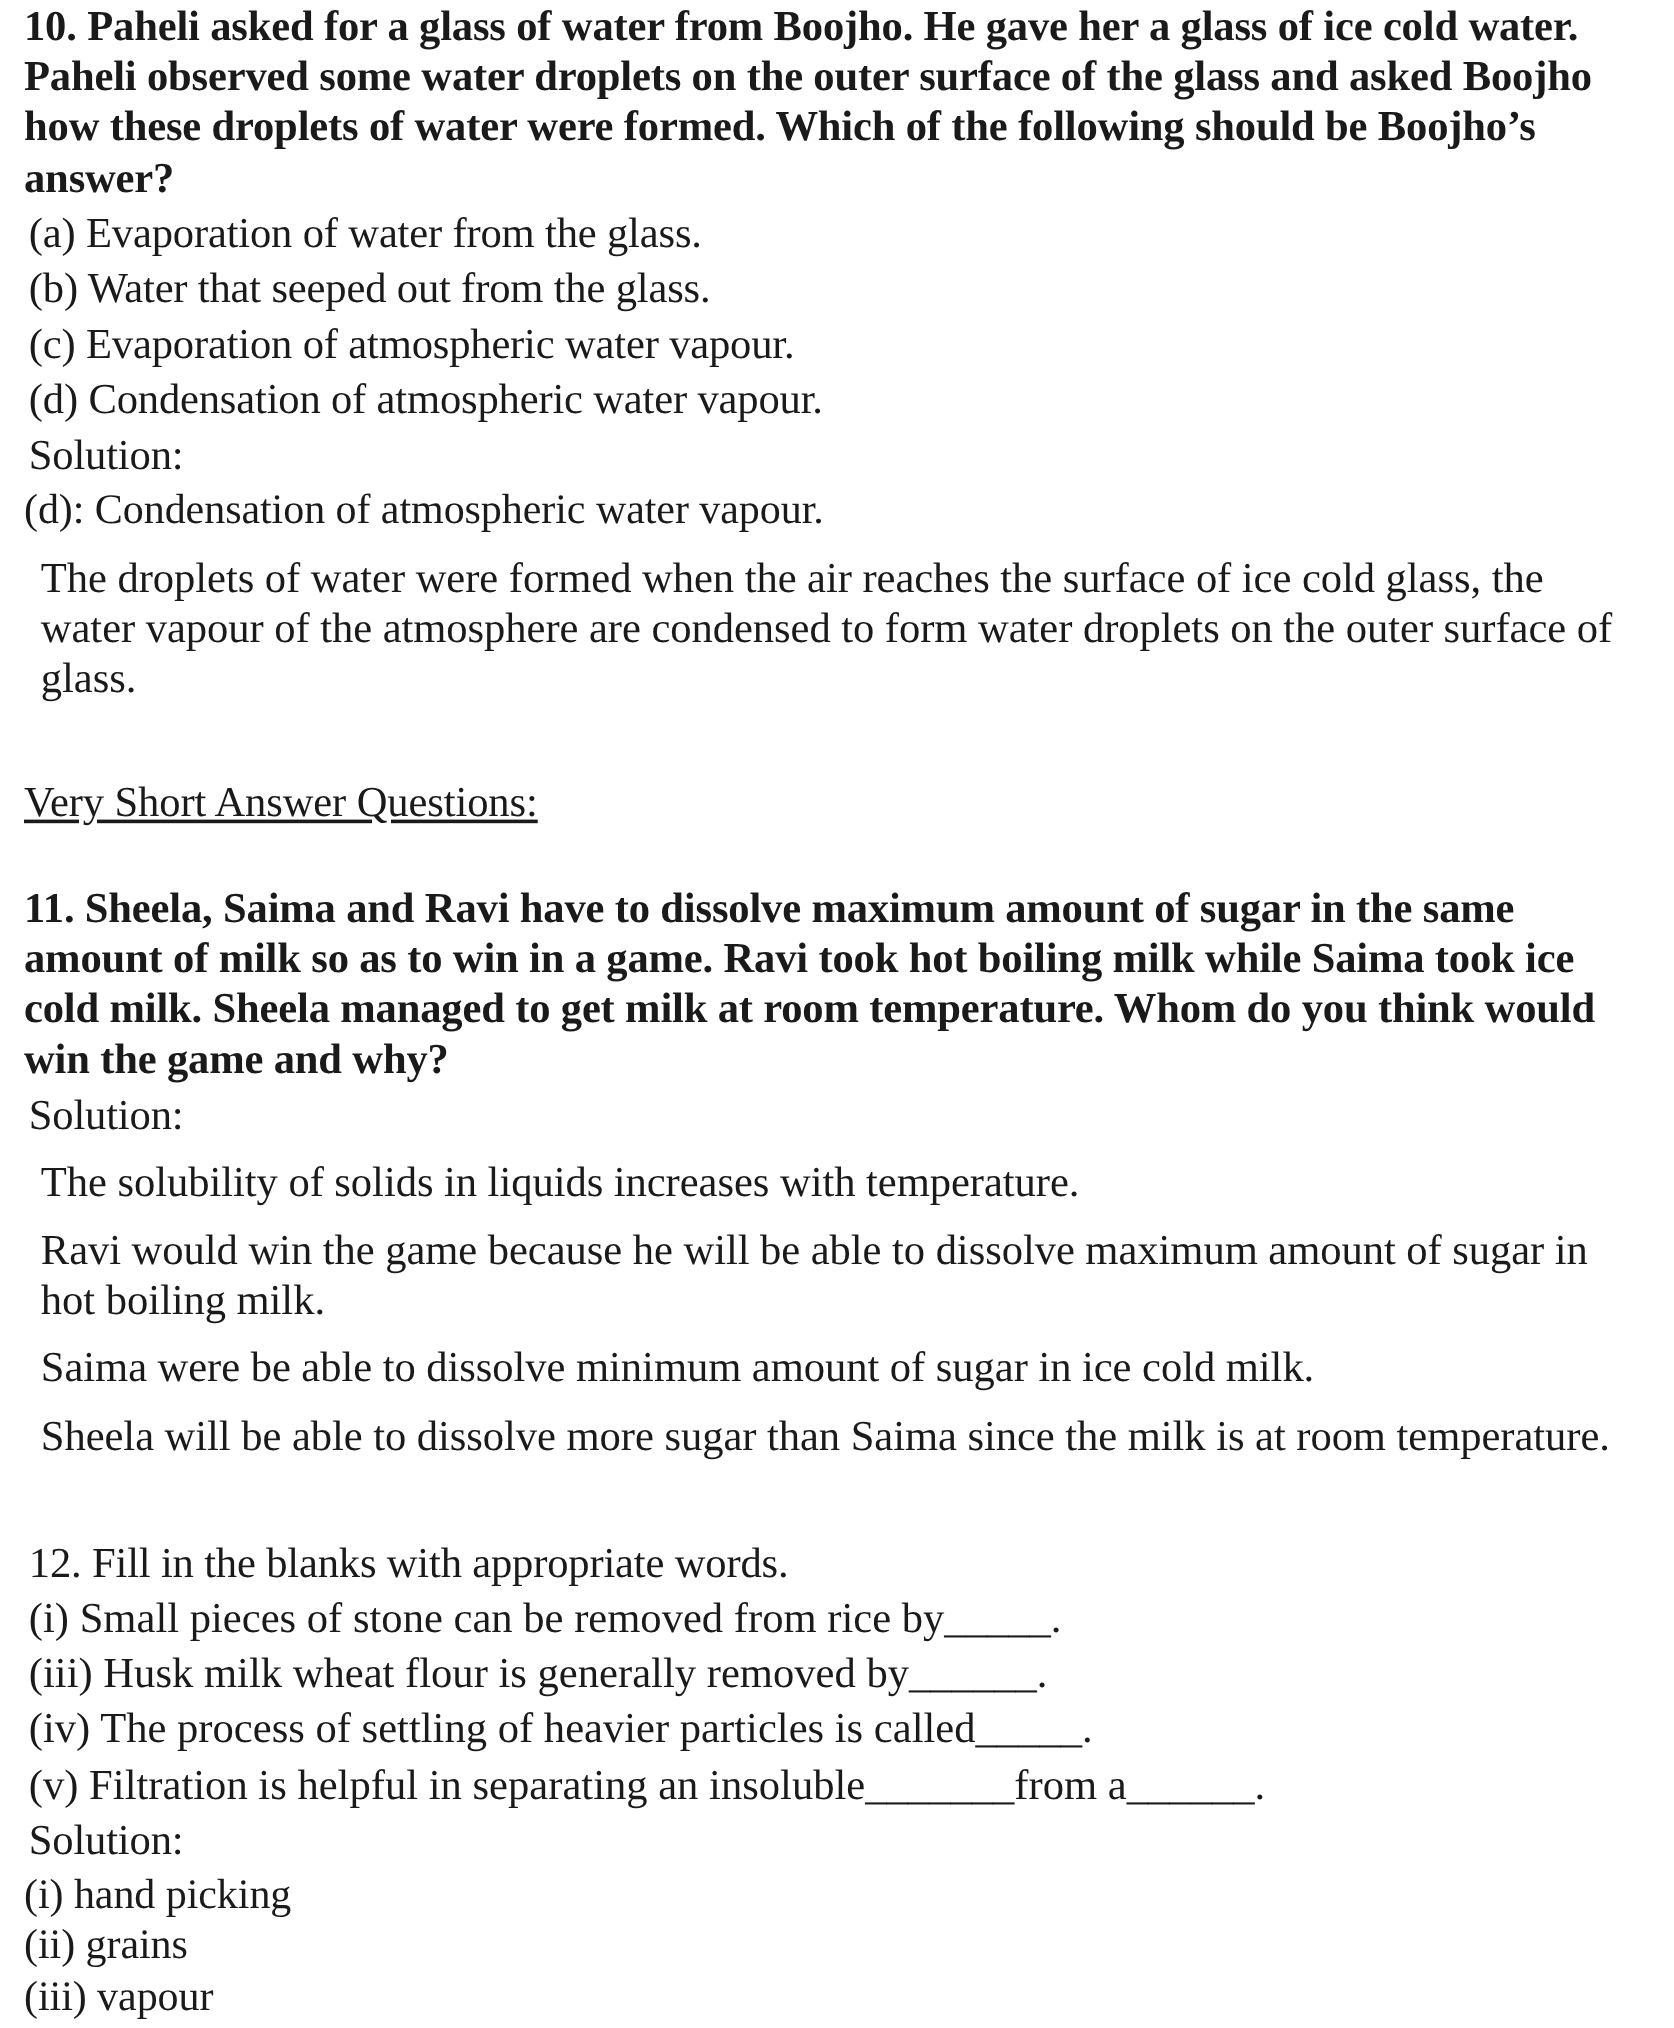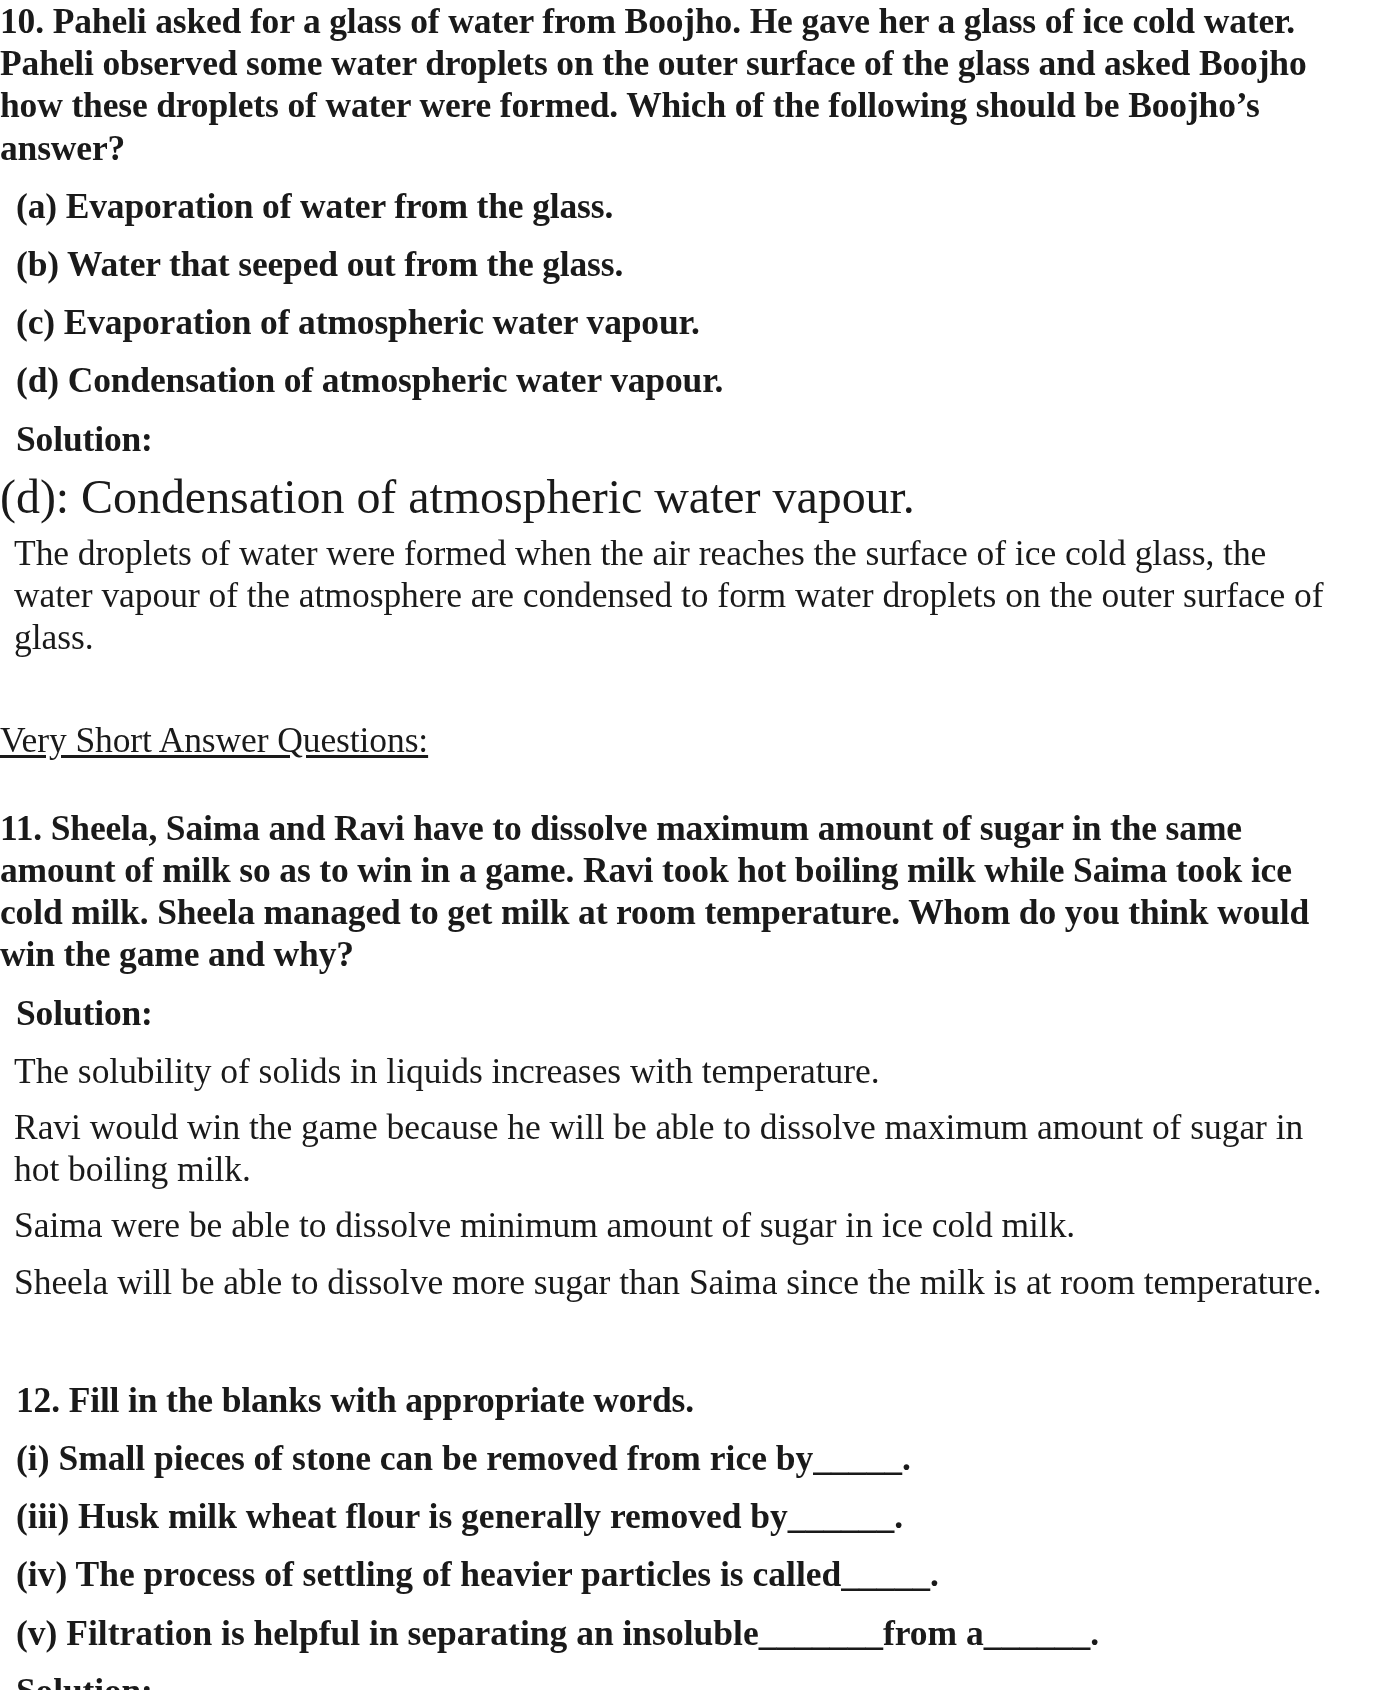--- a/index.html
+++ b/index.html
@@ -11,21 +11,21 @@
     width: 1395px;
     height: 1690px;
     overflow: hidden;
     font-family: "Liberation Serif", "DejaVu Serif", serif;
     color: #1a1a1a;
     -webkit-font-smoothing: antialiased;
   }
   .page {
     width: 1395px;
     height: 1690px;
-    padding: 0px 0 0 0;
+    padding: 0px 0 0 20px;
     box-sizing: border-box;
     position: relative;
   }
   
   .qpara {
     font-weight: bold;
     font-size: 35.5px;
     line-height: 42.2px;
     margin: 0;
     letter-spacing: -0.15px;
@@ -33,30 +33,30 @@
   }
   .apara {
     font-weight: normal;
     font-size: 35.5px;
     line-height: 42.2px;
     margin: 14px;
     letter-spacing: -0.05px;
     max-width: 1330px;
   }
   .line-b {
-    font-weight: bold;
+    font-weight: normal;
     font-size: 35.5px;
     line-height: 42.2px;
-    margin: 16px;
+    margin: 4px;
     letter-spacing: -0.15px;
     white-space: nowrap;
   }
   .line-r {
     font-weight: normal;
-    font-size: 48px;
+    font-size: 35px;
     line-height: 42.2px;
     margin: 0;
     letter-spacing: -0.05px;
     white-space: nowrap;
   }
   .section-head {
     font-weight: normal;
     font-size: 35.5px;
     line-height: 42.2px;
     margin: 0;

